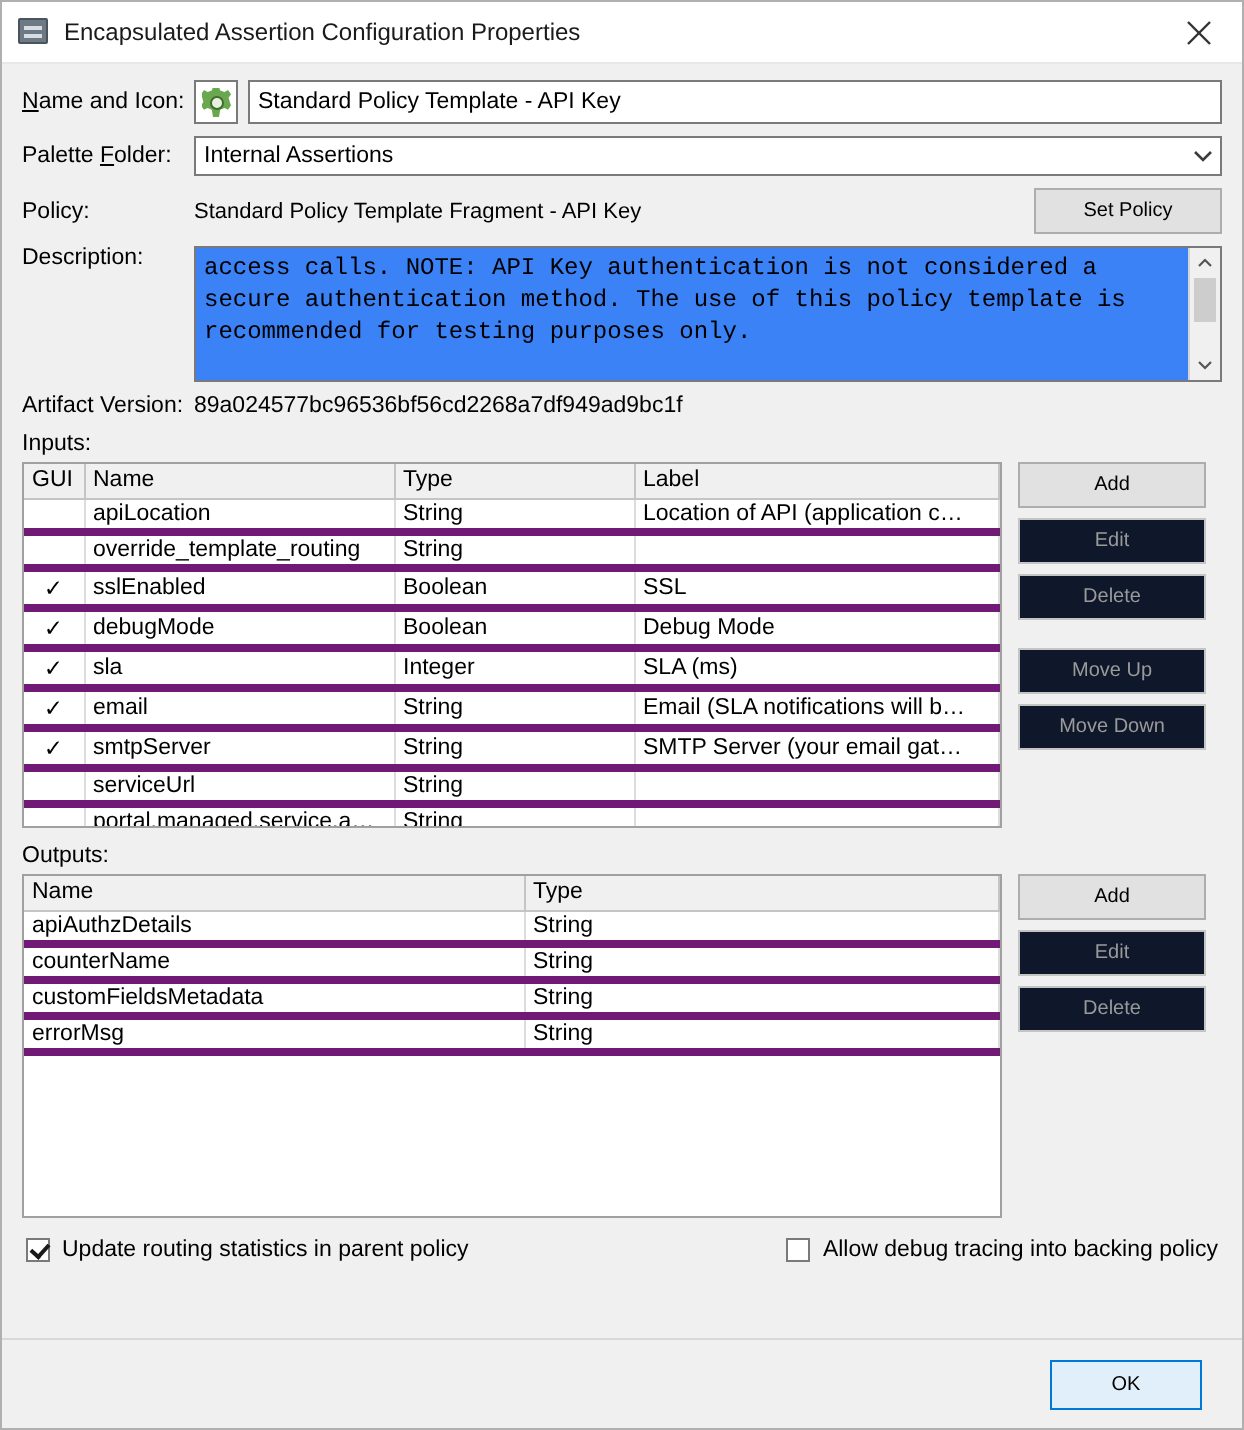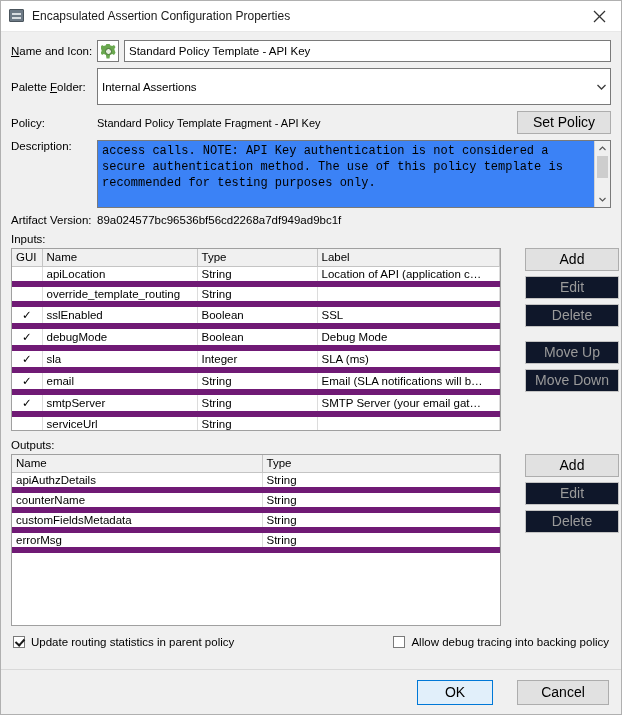--- a/index.html
+++ b/index.html
@@ -126,21 +126,21 @@
     font-size: 11.5px;
     padding: 0 4px;
     box-sizing: border-box;
     color: #000;
     outline: none;
   }
   .name-field { flex: 1 1 auto; }
 
   .combo {
     flex: 1 1 auto;
-    height: 37px;
+    height: 20px;
     border: 1px solid #7a7a7a;
     background: #fff;
     display: flex;
     align-items: center;
     box-sizing: border-box;
     position: relative;
   }
   .combo .val {
     padding-left: 4px;
     flex: 1 1 auto;
@@ -153,28 +153,27 @@
   }
 
   .policy-text {
     flex: 1 1 auto;
     font-size: 11px;
   }
   .btn {
     border: 1px solid #adadad;
     background: #e1e1e1;
     font-family: "Liberation Sans", sans-serif;
-    font-size: 14px;
+    font-size: 10px;
     color: #000;
     height: 23px;
     box-sizing: border-box;
     text-align: center;
     line-height: 21px;
     padding: 0;
-    margin-left: 16px;
   }
   .btn.disabled { color: #9a9a9a; background:#0f172a; border-color:#c4c4c4; }
   .btn-setpolicy { width: 94px; flex: 0 0 auto; }
 
   
   .desc-wrap {
     display: flex;
     align-items: flex-start;
     margin-bottom: 6px;
   }
@@ -247,21 +246,21 @@
     font-weight: normal;
     text-align: left;
     padding: 2px 4px;
     height: 17px;
     box-sizing: border-box;
     font-size: 11.5px;
     color: #000;
   }
   table.grid td {
     border-right: 1px solid #dcdcdc;
-    border-bottom: 6px solid #701a75;
+    border-bottom: 4px solid #701a75;
     padding: 1px 4px;
     height: 16px;
     box-sizing: border-box;
     white-space: nowrap;
     overflow: hidden;
     text-overflow: ellipsis;
     font-size: 11.5px;
   }
   table.grid td.chk { text-align: center; padding: 1px 0; }
   .side-btns {
@@ -536,16 +535,15 @@
       <div class="check-item">
         <span class="cbx"></span>
         <span>Allow debug tracing into backing policy</span>
       </div>
     </div>
 
   </div>
 
   <div class="bottom-bar">
     <button class="btn btn-ok">OK</button>
-    <button class="btn btn-cancel">Cancel</button>
   </div>
 
 </div>
 
 </body></html>

